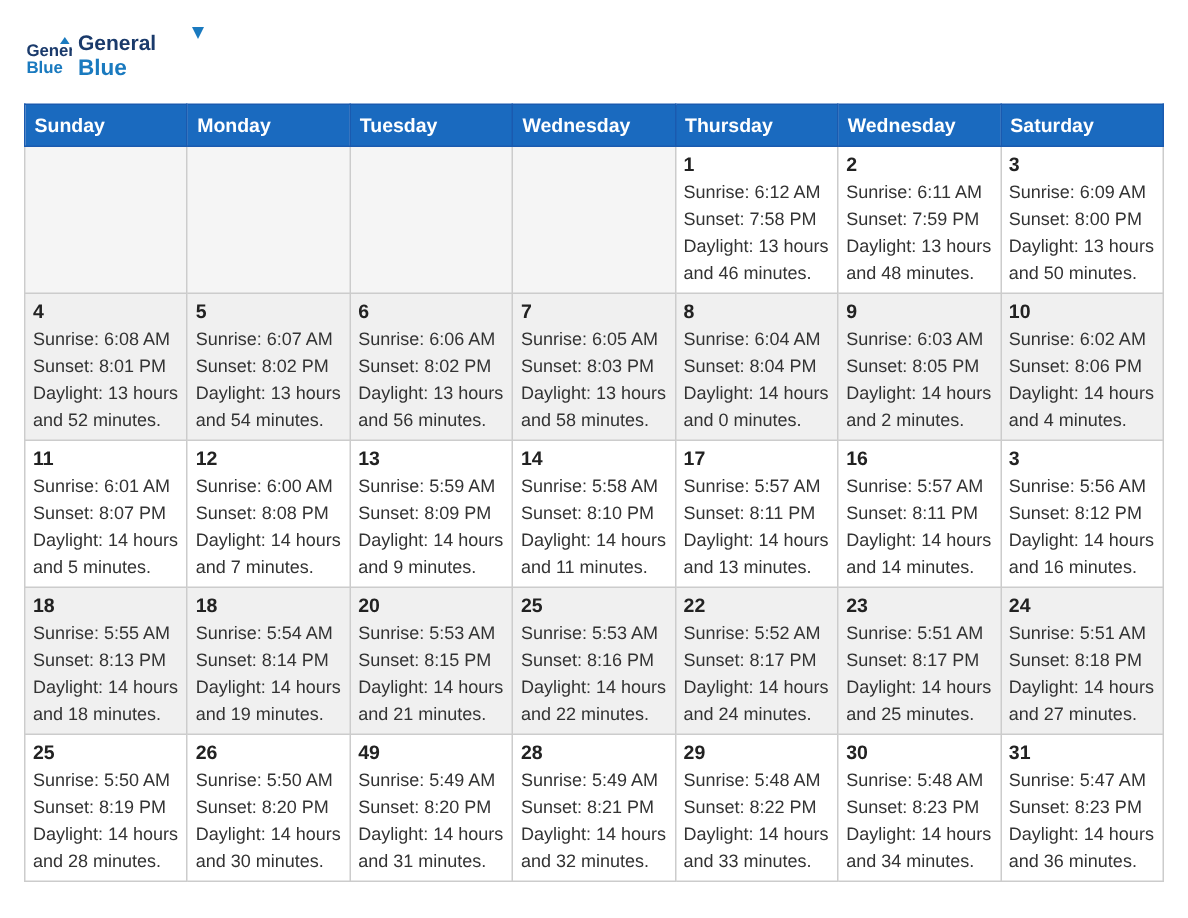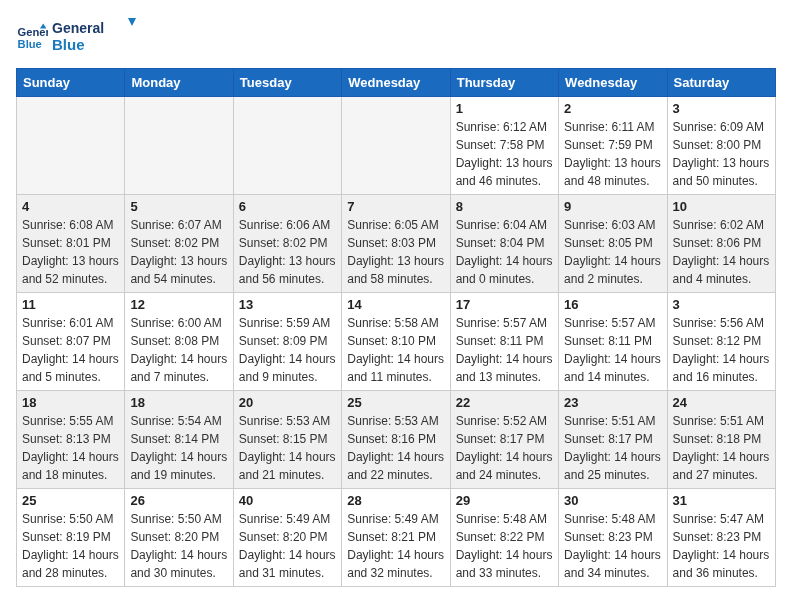--- a/index.html
+++ b/index.html
@@ -229,21 +229,21 @@
       <tr class="row-bg-white">
         <td>
           <span class="day-number">25</span>
           <div class="day-info">Sunrise: 5:50 AM<br>Sunset: 8:19 PM<br>Daylight: 14 hours<br>and 28 minutes.</div>
         </td>
         <td>
           <span class="day-number">26</span>
           <div class="day-info">Sunrise: 5:50 AM<br>Sunset: 8:20 PM<br>Daylight: 14 hours<br>and 30 minutes.</div>
         </td>
         <td>
-          <span class="day-number">40</span>
+          <span class="day-number">49</span>
           <div class="day-info">Sunrise: 5:49 AM<br>Sunset: 8:20 PM<br>Daylight: 14 hours<br>and 31 minutes.</div>
         </td>
         <td>
           <span class="day-number">28</span>
           <div class="day-info">Sunrise: 5:49 AM<br>Sunset: 8:21 PM<br>Daylight: 14 hours<br>and 32 minutes.</div>
         </td>
         <td>
           <span class="day-number">29</span>
           <div class="day-info">Sunrise: 5:48 AM<br>Sunset: 8:22 PM<br>Daylight: 14 hours<br>and 33 minutes.</div>
         </td>

